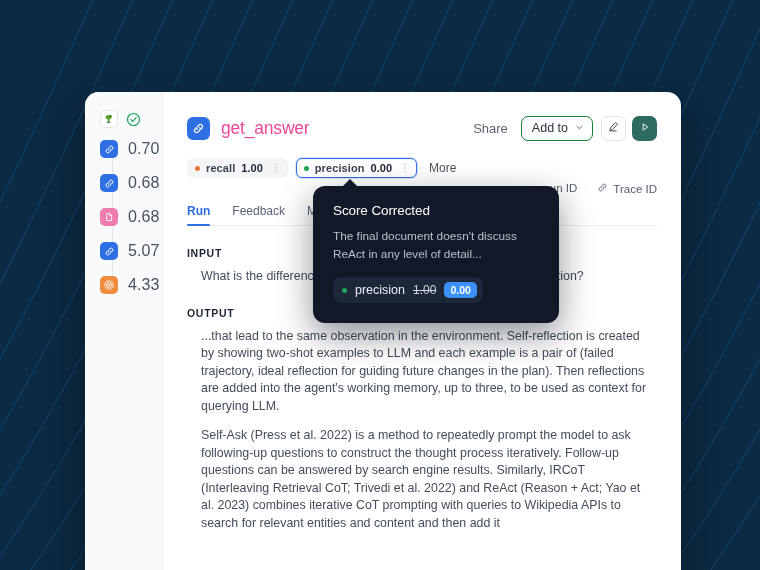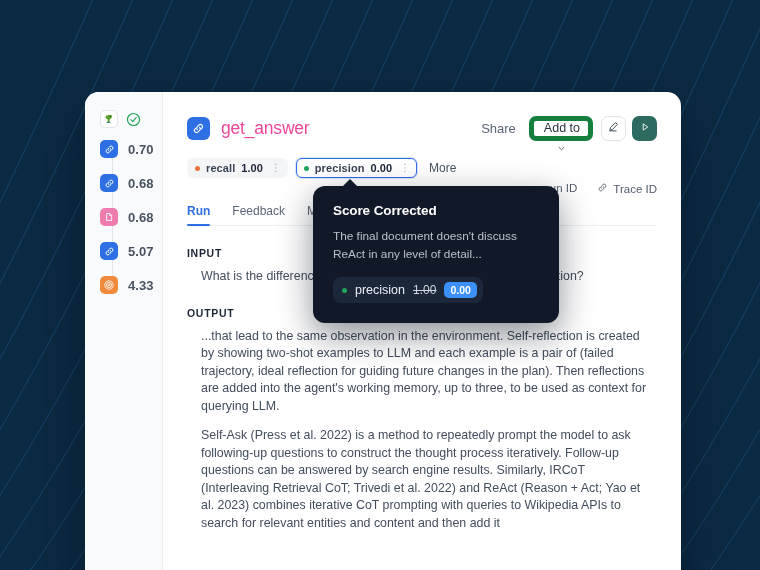--- a/index.html
+++ b/index.html
@@ -92,24 +92,23 @@
 
   .tree-row {
     display: flex;
     align-items: center;
     gap: 10px;
     padding-left: 15px;
     height: 22px;
     margin-bottom: 12px;
   }
   .tree-score {
-    font-size: 13px;
+    font-size: 16px;
     color: #4a5361;
     letter-spacing: .1px;
-    font-weight: bold;
   }
 
   
   .main {
     flex: 1;
     min-width: 0;
     padding: 22px 24px 0 24px;
     position: relative;
   }
 
@@ -134,31 +133,30 @@
   .title-spacer { flex: 1; }
 
   .share-link {
     font-size: 13px;
     color: #5c6676;
     margin-right: 13px;
     white-space: nowrap;
   }
   .btn-addto {
     height: 25px;
-    border: 5px solid #15803d;
+    border: 1px solid #15803d;
     border-radius: 7px;
     background: #fff;
     font-size: 12.5px;
     color: #2a3342;
     padding: 0 8px 0 10px;
     display: flex;
     align-items: center;
     gap: 7px;
     white-space: nowrap;
-    flex-direction: column;
   }
   .btn-icon {
     width: 25px; height: 25px;
     border: 1px solid #dfe2e7;
     border-radius: 7px;
     background: #fff;
     display: flex; align-items: center; justify-content: center;
     margin-left: 8px;
     flex: 0 0 25px;
   }
@@ -292,21 +290,21 @@
     top: -7px;
     left: 29px;
     width: 0; height: 0;
     border-left: 8px solid transparent;
     border-right: 8px solid transparent;
     border-bottom: 8px solid #111827;
   }
   .tt-title {
     color: #ffffff;
     font-size: 13.5px;
-    font-weight: 700;
+    font-weight: 400;
     letter-spacing: -.1px;
   }
   .tt-desc {
     color: #b9c0cc;
     font-size: 11.8px;
     line-height: 18px;
     margin-top: 9px;
   }
   .tt-chip {
     margin-top: 14px;

